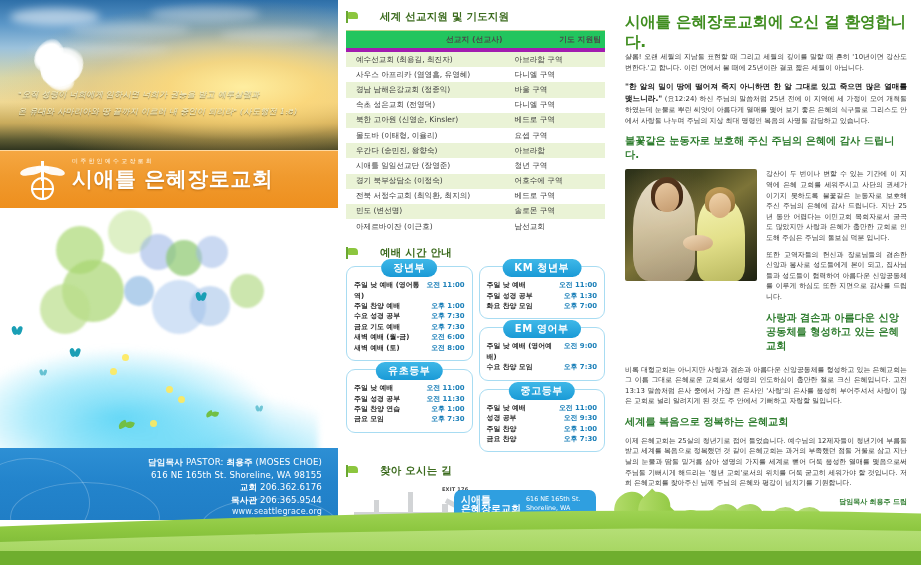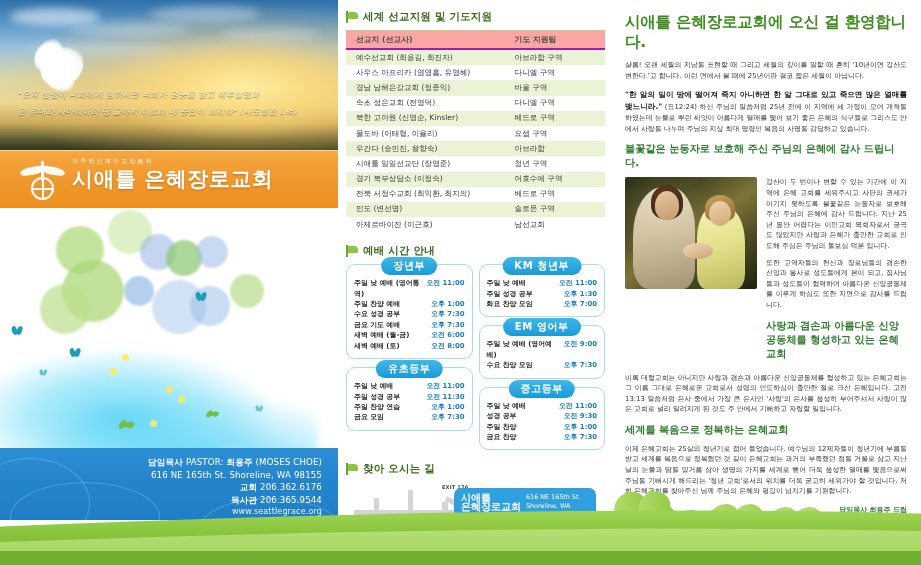--- a/index.html
+++ b/index.html
@@ -121,30 +121,30 @@
     position:absolute; left:0; top:520px; width:338px; height:45px;
     background:linear-gradient(to bottom,#ffffff 0%,#ffffff 100%);
   }
   .leaf-shape{position:absolute;left:28px;top:4px;width:44px;height:34px;background:linear-gradient(135deg,#9fd45a,#5aa62c);border-radius:0 90% 10% 90%;transform:rotate(-18deg);}
   .leaf-shape:after{content:"";position:absolute;left:6px;top:16px;width:30px;height:1px;background:rgba(255,255,255,.6);transform:rotate(-30deg);}
   .foot-script{position:absolute;left:78px;top:12px;font-family:"DejaVu Serif",serif;font-style:italic;font-size:17px;color:#cfe6c9;letter-spacing:2px;opacity:.85;}
 
   
   .panel-mid { position:absolute; left:338px; top:0; width:275px; height:565px; background:#ffffff; padding:10px 8px 0 8px; }
 
-  .sect-head { display:flex; align-items:center; gap:5px; margin-bottom:6px; }
+  .sect-head { display:flex; align-items:center; gap:22px; margin-bottom:6px; }
   .flag-icon { width:12px; height:12px; position:relative; flex:0 0 auto; }
   .flag-icon .pole{position:absolute;left:0;top:0;width:1.6px;height:12px;background:#6aa832;}
   .flag-icon .cloth{position:absolute;left:2px;top:0.5px;width:10px;height:7px;background:#8cc63e;border-radius:1px 4px 1px 1px;}
   .sect-title { font-size:10.5px; font-weight:bold; color:#3c6b1e; letter-spacing:0.2px; }
 
   .mission-table { width:100%; border-collapse:collapse; font-size:7.6px; }
   .mission-table th {
-    text-align:left; font-weight:bold; color:#4a4a4a; font-size:7.8px;
-    padding:3px 4px 3px 10px; border-bottom:2px solid #a21caf; background:#fca5a5;
+    text-align:right; font-weight:bold; color:#4a4a4a; font-size:7.8px;
+    padding:3px 4px 3px 10px; border-bottom:4px solid #a21caf; background:#22c55e;
   }
   .mission-table td { padding:2.6px 4px 2.6px 10px; color:#3a3a3a; }
   .mission-table tr.alt td { background:#eaf3d6; }
   .mission-table td.col2, .mission-table th.col2 { padding-left:8px; }
   .mtbl-wrap{ border-top:1px solid #b9d48a; margin-bottom:12px; }
 
   .svc-grid { display:flex; gap:6px; }
   .svc-col { flex:1 1 0; display:flex; flex-direction:column; gap:8px; }
   .svc-card { position:relative; border:1px solid #a8dcf2; border-radius:9px; padding:13px 7px 7px 7px; background:#fff; }
   .svc-badge {
@@ -182,21 +182,21 @@
   .cb-name{font-size:10px;font-weight:bold;line-height:9px;white-space:nowrap;}
   .cb-addr{font-size:6.4px;line-height:9px;}
   .callout-orange {
     position:absolute; left:130px; top:62px; width:118px;
     background:#f0901f; border-radius:7px; padding:7px 8px; color:#fff;
   }
   .callout-orange:before{content:"";position:absolute;left:22px;top:-9px;width:0;height:0;border-left:8px solid transparent;border-right:8px solid transparent;border-bottom:10px solid #f0901f;}
 
   
   .panel-right { position:absolute; left:613px; top:0; width:308px; height:565px; background:#fff; padding:12px 14px 0 12px; }
-  .rp-title { font-size:15.5px; font-weight:bold; color:#3f8d1f; letter-spacing:-0.2px; line-height:20px; margin-bottom:8px; }
+  .rp-title { font-size:15.5px; font-weight:bold; color:#3f8d1f; letter-spacing:-0.2px; line-height:20px; }
   .rp-p { font-size:6.9px; line-height:10.6px; color:#323232; margin-bottom:8px; text-align:justify; }
   .rp-quote { font-size:7.6px; line-height:12px; color:#1b1b1b; font-weight:bold; }
   .rp-sub { font-size:10.2px; font-weight:bold; color:#2f7d2f; margin:6px 0 7px 0; }
   .rp-sub2 { font-size:10.2px; font-weight:bold; color:#2f7d2f; margin:8px 0 6px 0; }
 
   .photo-row { display:flex; gap:9px; margin-bottom:6px; }
   .jesus-photo {
     flex:0 0 auto; width:132px; height:112px; border-radius:2px; position:relative; overflow:hidden;
     background:
       radial-gradient(ellipse 70px 60px at 30% 35%, rgba(245,230,200,0.55) 0%, rgba(120,105,60,0.25) 45%, rgba(25,28,14,0) 75%),

